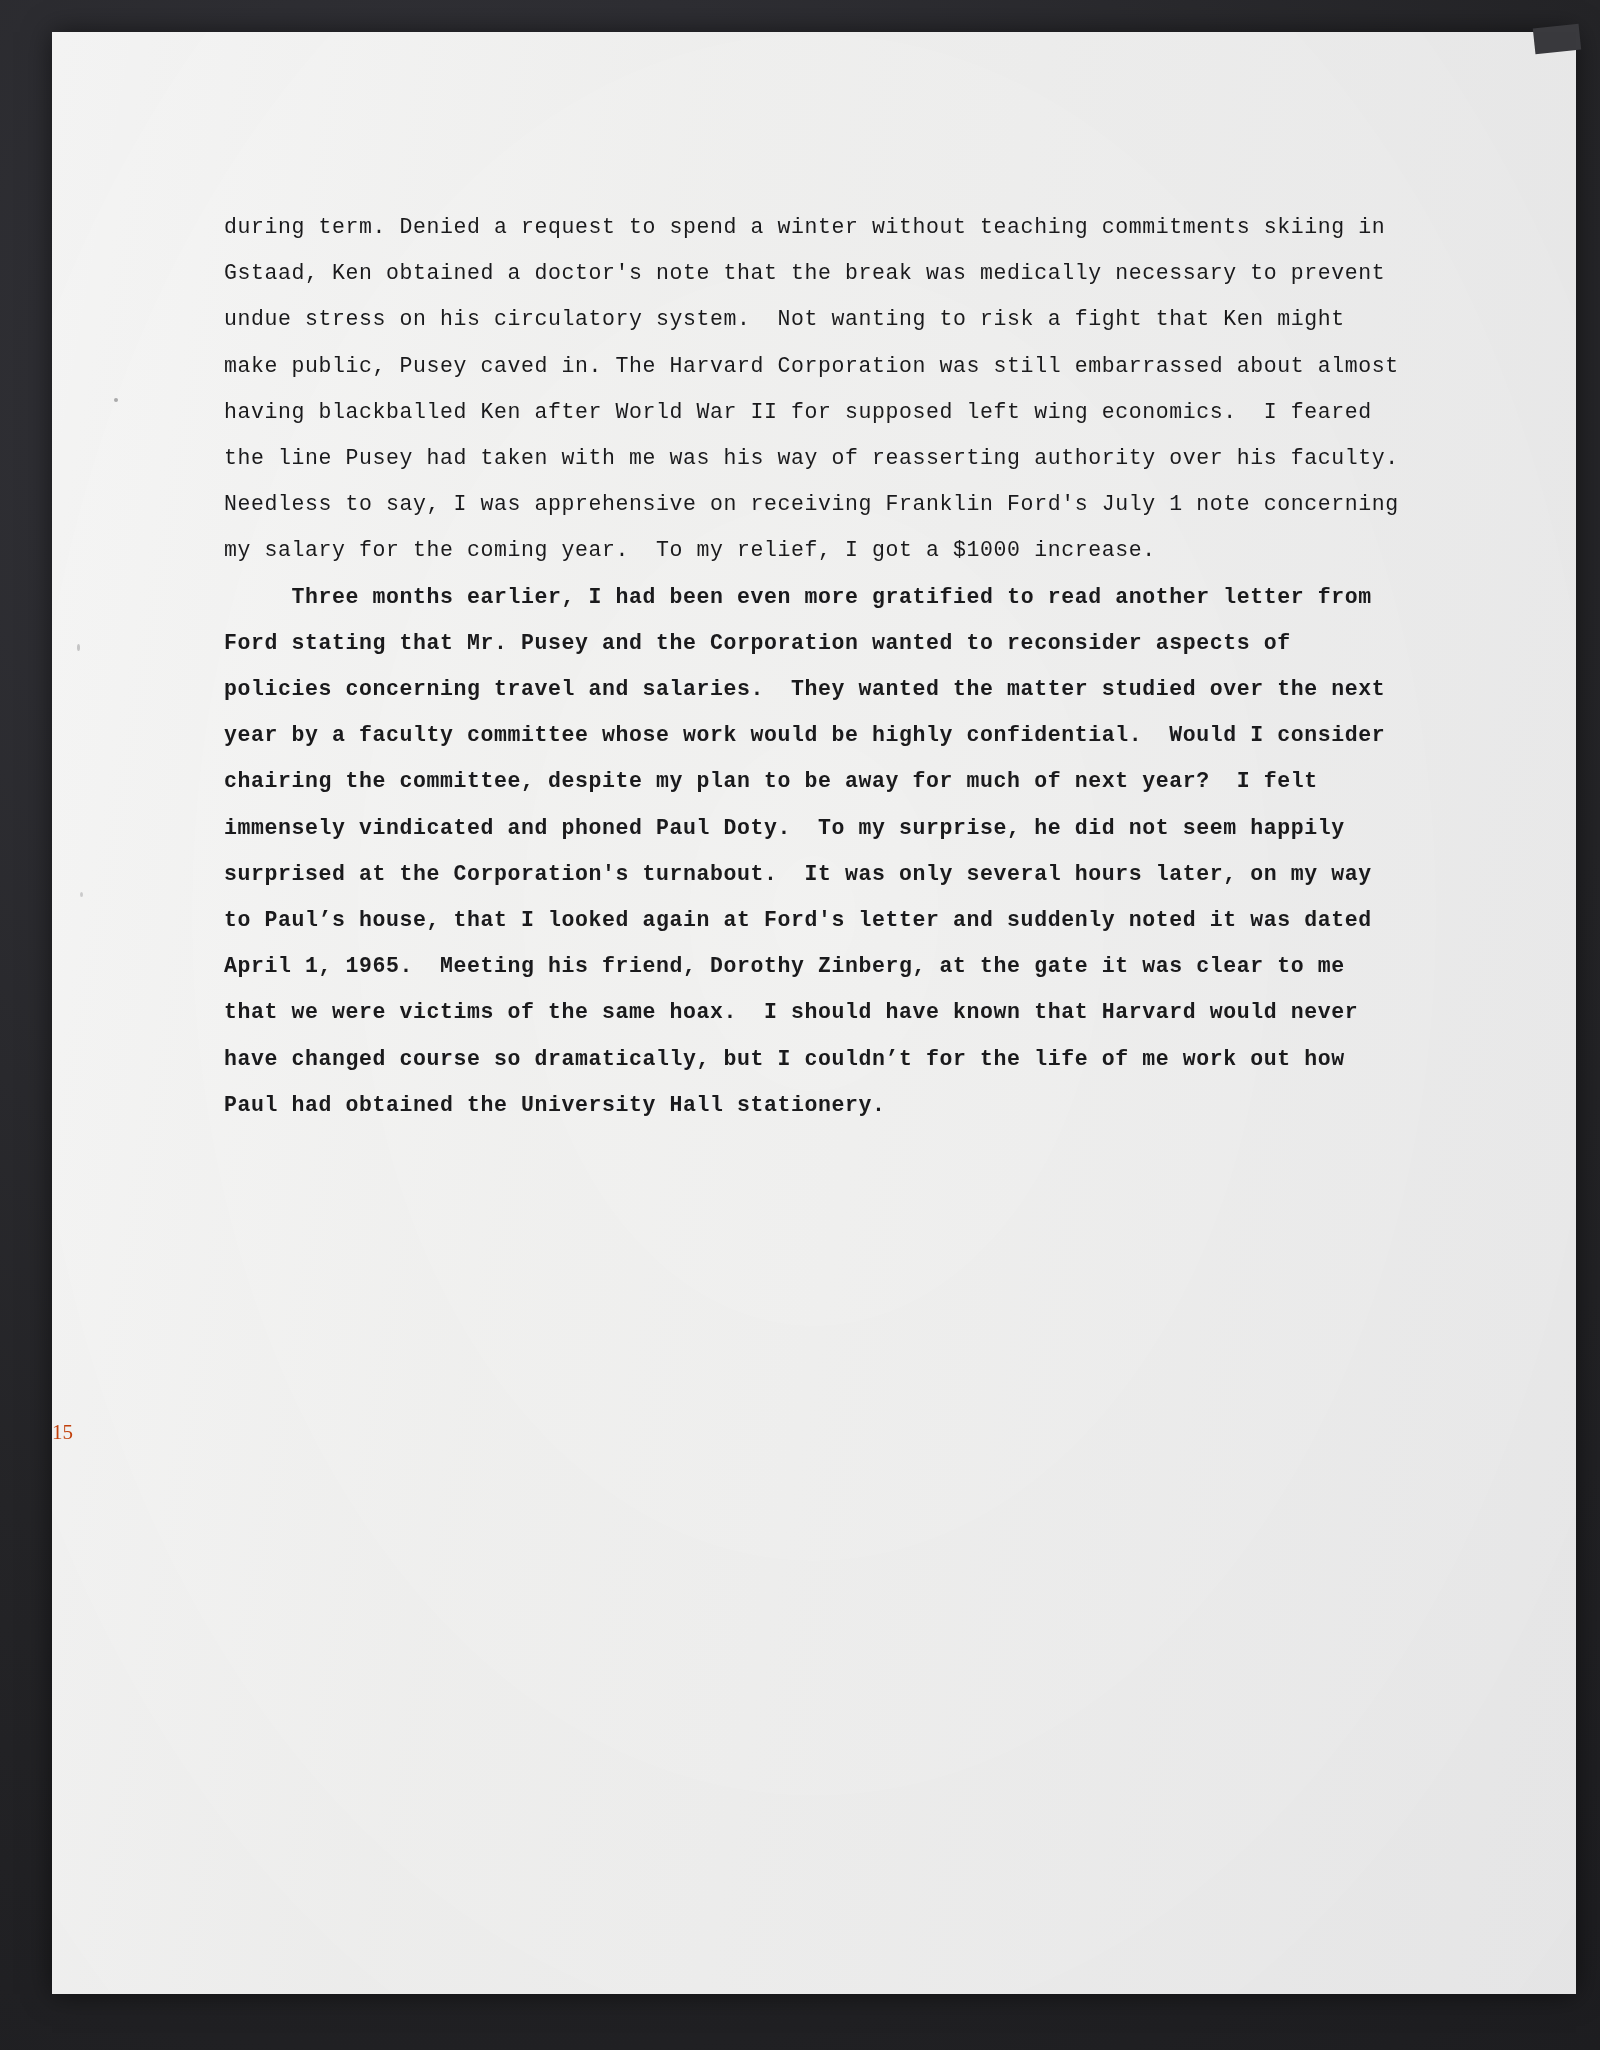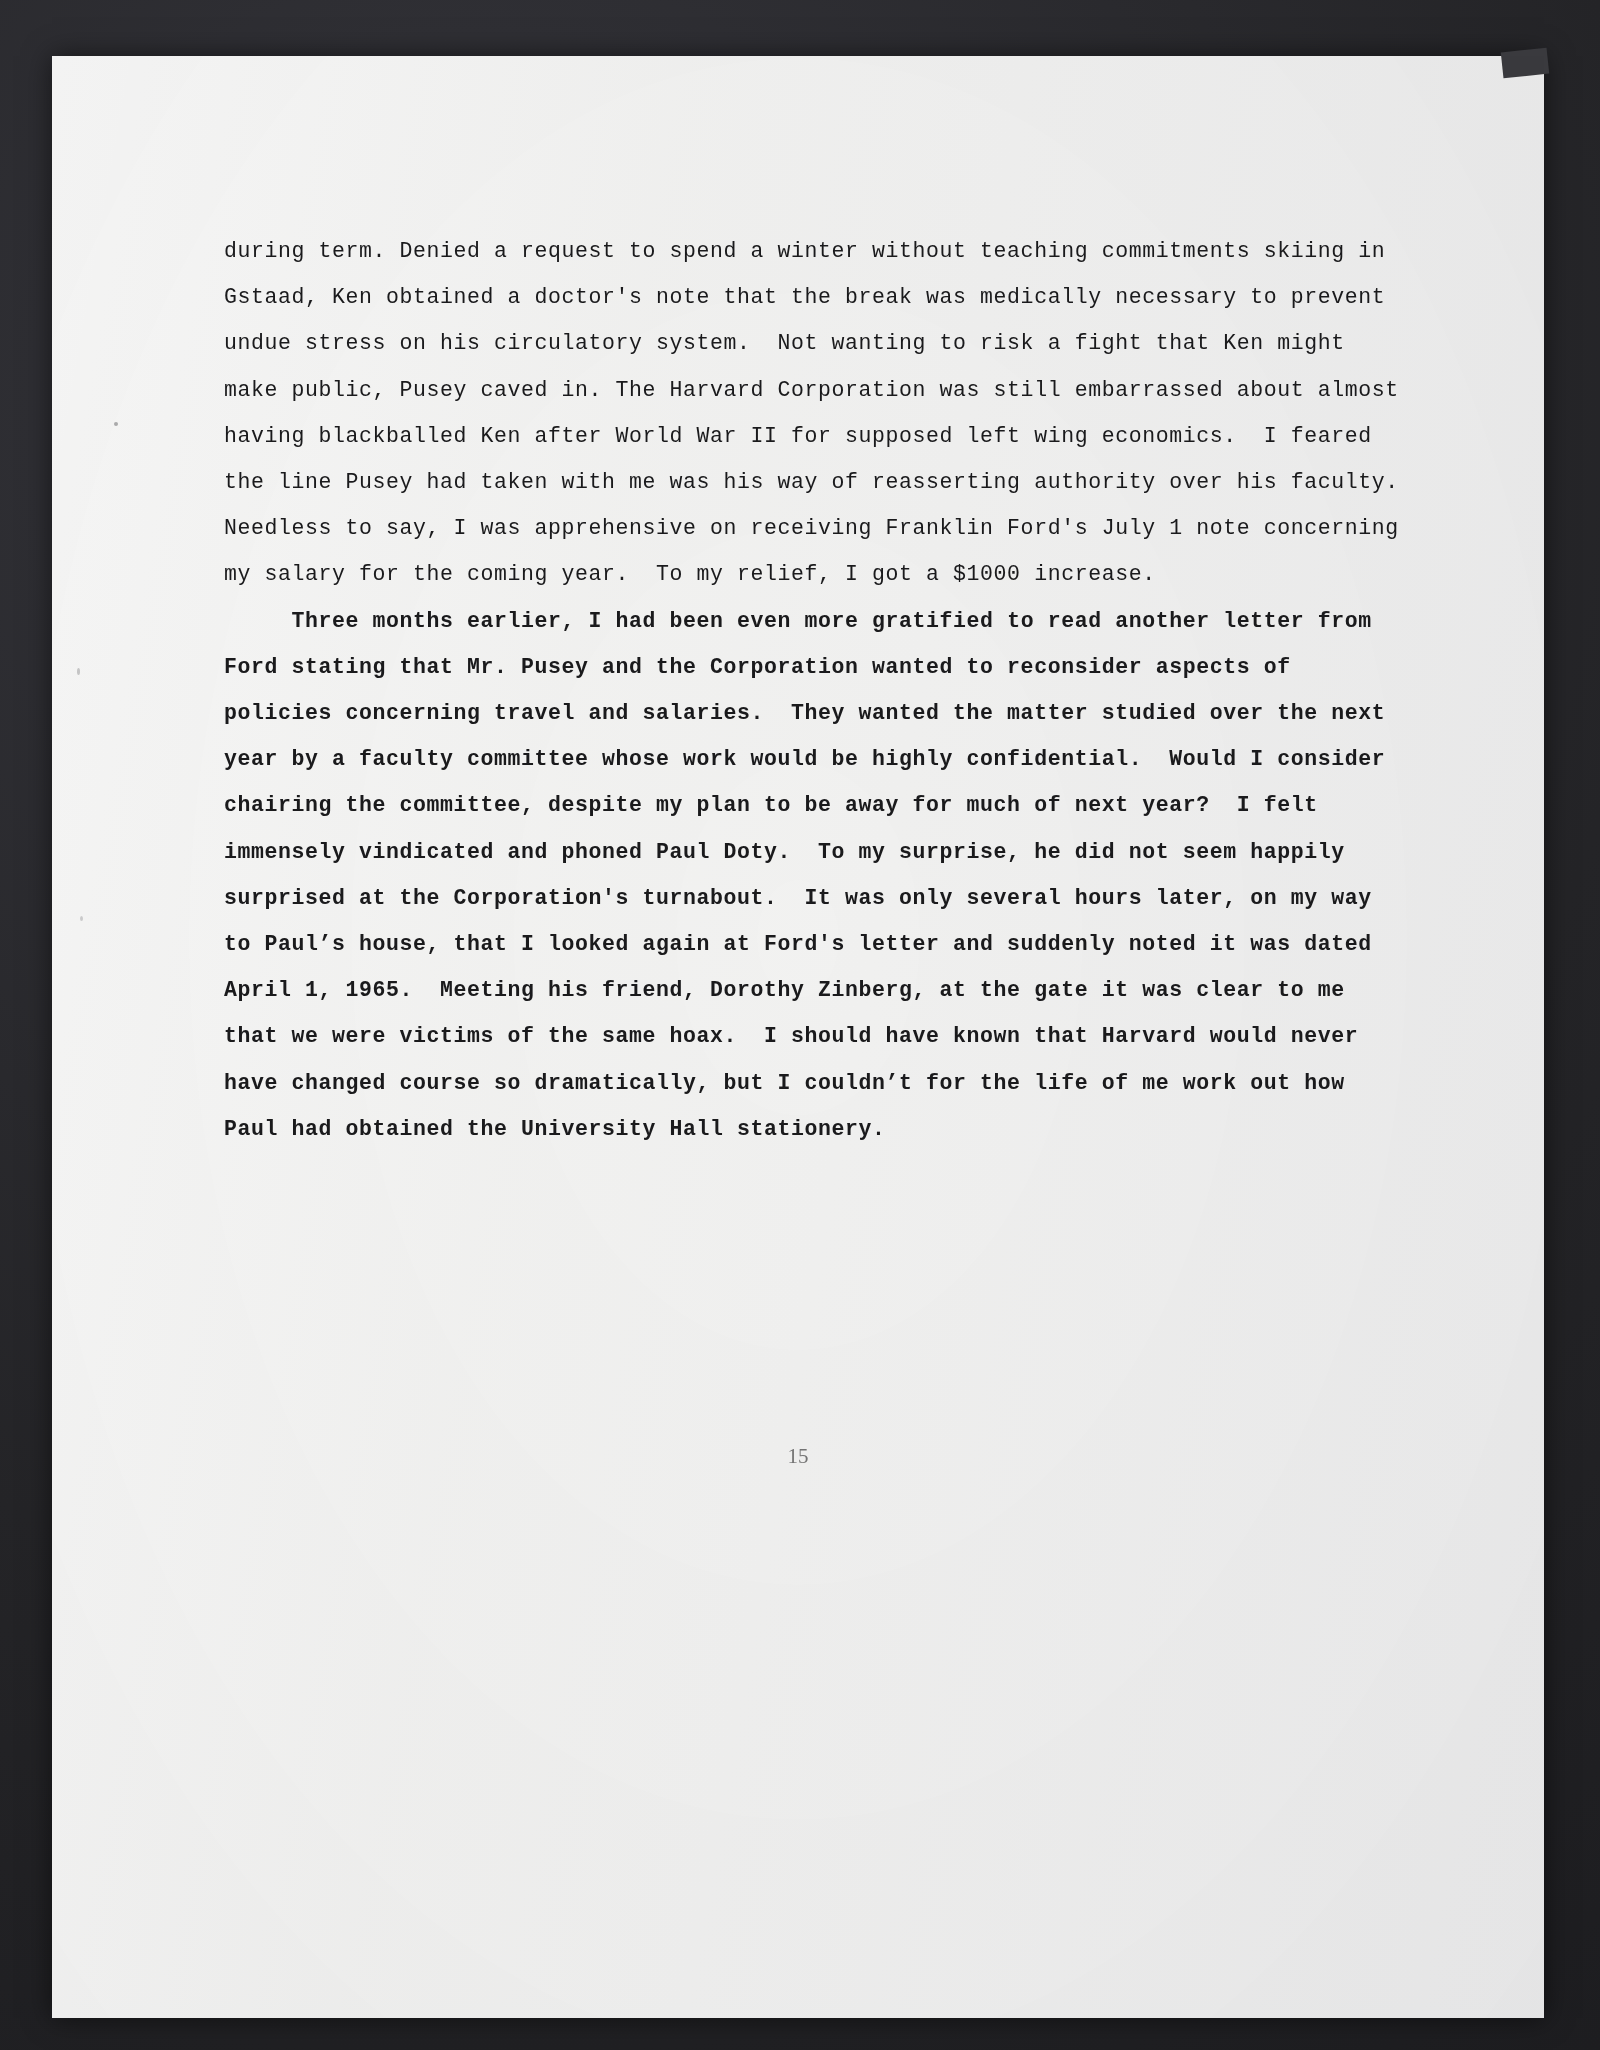--- a/index.html
+++ b/index.html
@@ -15,25 +15,26 @@
   }
   .scan-backdrop {
     position: absolute;
     inset: 0;
     background:
       radial-gradient(circle at 30% 20%, #34343a 0%, #242427 60%, #1d1d20 100%);
   }
   .page-sheet {
     position: absolute;
     left: 52px;
-    top: 56px;
+    top: 32px;
     width: 1492px;
     height: 1962px;
     background: #f4f4f2;
     box-shadow: 0 0 26px rgba(0,0,0,0.55);
+    padding-left: 32px;
   }
   
   .page-sheet::before {
     content: "";
     position: absolute;
     inset: 0;
     background:
       linear-gradient(100deg, rgba(255,255,255,0.55) 0%, rgba(236,236,238,0.15) 35%, rgba(222,222,226,0.35) 100%);
     pointer-events: none;
   }
@@ -75,24 +76,24 @@
   }
   p.para + p.para {
     margin-top: 0;
     font-weight: bold;
   }
   .page-number {
     position: absolute;
     left: 0;
     right: 0;
     top: 1388px;
-    text-align: center;
+    text-align: left;
     font-family: "Liberation Serif", serif;
     font-size: 21px;
-    color: #737373;
+    color: #c2410c;
     z-index: 3;
   }
   .speck {
     position: absolute;
     background: #6d6d70;
     border-radius: 50%;
     opacity: 0.55;
     z-index: 2;
   }
   .speck.s1 { left: 62px;  top: 366px; width: 4px; height: 4px; }

